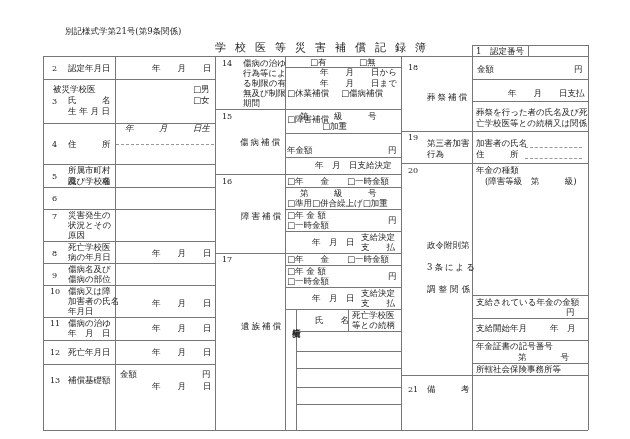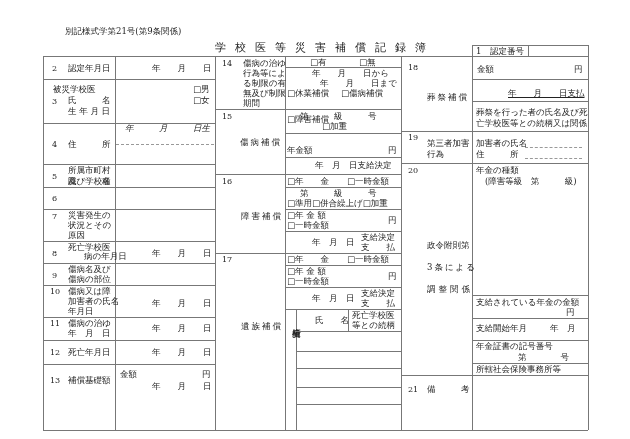--- a/index.html
+++ b/index.html
@@ -72,21 +72,21 @@
 <div class="t num" style="left:52px;top:193px;">6</div>
 <div class="t" style="left:68px;top:176px;">職　　　種</div>
 
 <div class="t num" style="left:52px;top:211px;">7</div>
 <div class="t" style="left:68px;top:210px;">災害発生の</div>
 <div class="t" style="left:68px;top:220px;">状況とその</div>
 <div class="t" style="left:68px;top:230px;">原因</div>
 
 <div class="t num" style="left:52px;top:248px;">8</div>
 <div class="t" style="left:68px;top:242px;">死亡学校医</div>
-<div class="t" style="left:84px;top:252px;font-family:Liberation Mono, monospace;">病の年月日</div>
+<div class="t" style="left:68px;top:252px;">病の年月日</div>
 <div class="t" style="left:152px;top:248px;">年　　月　　日</div>
 
 <div class="t num" style="left:52px;top:270px;">9</div>
 <div class="t" style="left:68px;top:264px;">傷病名及び</div>
 <div class="t" style="left:68px;top:274px;">傷病の部位</div>
 
 <div class="t num" style="left:50px;top:286px;">10</div>
 <div class="t" style="left:68px;top:286px;">傷病又は障</div>
 <div class="t" style="left:68px;top:296px;">加害者の氏名</div>
 <div class="t" style="left:68px;top:306px;">年月日</div>
@@ -109,21 +109,21 @@
 
 <div class="hl" style="left:285px;top:67px;width:116px;"></div>
 <div class="t num" style="left:222px;top:58px;">14</div>
 <div class="t" style="left:243px;top:58px;">傷病の治ゆ</div>
 <div class="t" style="left:243px;top:68px;">行為等によ</div>
 <div class="t" style="left:243px;top:78px;">る制限の有</div>
 <div class="t" style="left:243px;top:88px;">無及び制限</div>
 <div class="t" style="left:243px;top:98px;">期間</div>
 <div class="t" style="left:310px;top:57px;">□有</div>
 <div class="t" style="left:359px;top:57px;">□無</div>
-<div class="t" style="left:312px;top:68px;">年　　月　　日から</div>
+<div class="t" style="left:320px;top:68px;font-family:Liberation Mono, monospace;">年　　月　　日から</div>
 <div class="t" style="left:320px;top:78px;">年　　月　　日まで</div>
 <div class="t" style="left:287px;top:88px;">□休業補償</div>
 <div class="t" style="left:341px;top:88px;">□傷病補償</div>
 <div class="t" style="left:287px;top:98px;margin-top:16px;">□障害補償</div>
 <div class="hl" style="left:215px;top:109px;width:186px;"></div>
 
 <div class="t num" style="left:222px;top:111px;">15</div>
 <div class="t" style="left:240px;top:137px;letter-spacing:2px;">傷病補償</div>
 <div class="t" style="left:300px;top:111px;">第　　　級　　　号</div>
 <div class="t" style="left:322px;top:121px;">□加重</div>
@@ -178,21 +178,21 @@
 <div class="abs" style="left:297px;top:332px;width:104px;height:18px;"></div>
 <div class="abs" style="left:297px;top:352px;width:104px;height:15px;"></div>
 <div class="abs" style="left:297px;top:369px;width:104px;height:17px;"></div>
 <div class="abs" style="left:297px;top:388px;width:104px;height:15px;"></div>
 
 <div class="t num" style="left:408px;top:62px;">18</div>
 <div class="t" style="left:427px;top:92px;letter-spacing:2px;">葬祭補償</div>
 <div class="t" style="left:477px;top:64px;">金額</div>
 <div class="t" style="left:574px;top:64px;">円</div>
 <div class="hl" style="left:472px;top:79px;width:116px;"></div>
-<div class="t" style="left:508px;top:88px;text-decoration:underline;">年　　月　　日支払</div>
+<div class="t" style="left:508px;top:88px;">年　　月　　日支払</div>
 <div class="hl" style="left:472px;top:101px;width:116px;"></div>
 <div class="t" style="left:476px;top:107px;">葬祭を行った者の氏名及び死</div>
 <div class="t" style="left:476px;top:118px;">亡学校医等との続柄又は関係</div>
 <div class="hl" style="left:401px;top:131px;width:187px;"></div>
 
 <div class="t num" style="left:408px;top:132px;">19</div>
 <div class="t" style="left:427px;top:138px;">第三者加害</div>
 <div class="t" style="left:427px;top:149px;">行為</div>
 <div class="t" style="left:476px;top:138px;">加害者の氏名</div>
 <div class="dash" style="left:525px;top:147px;width:57px;"></div>

